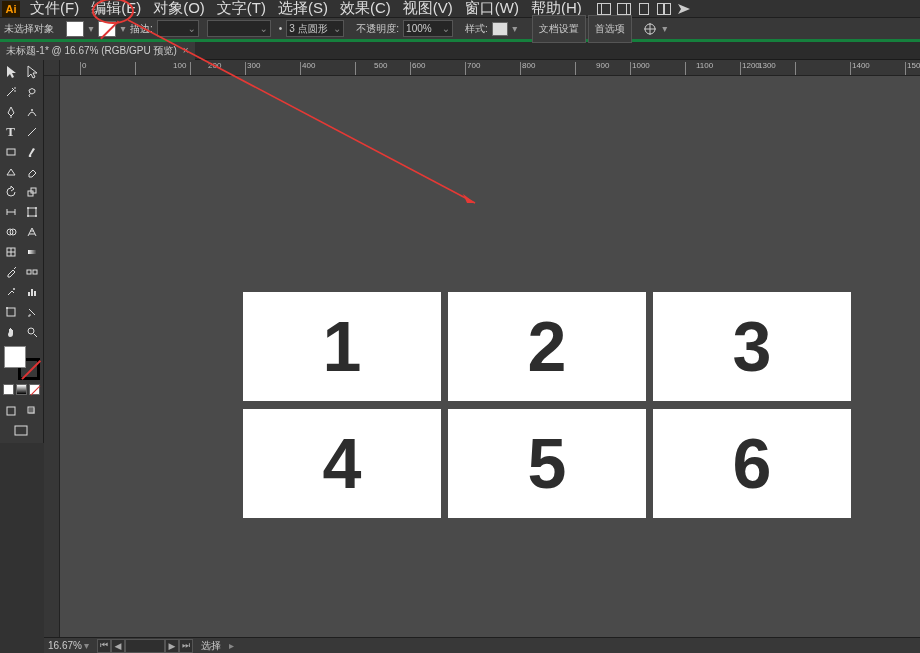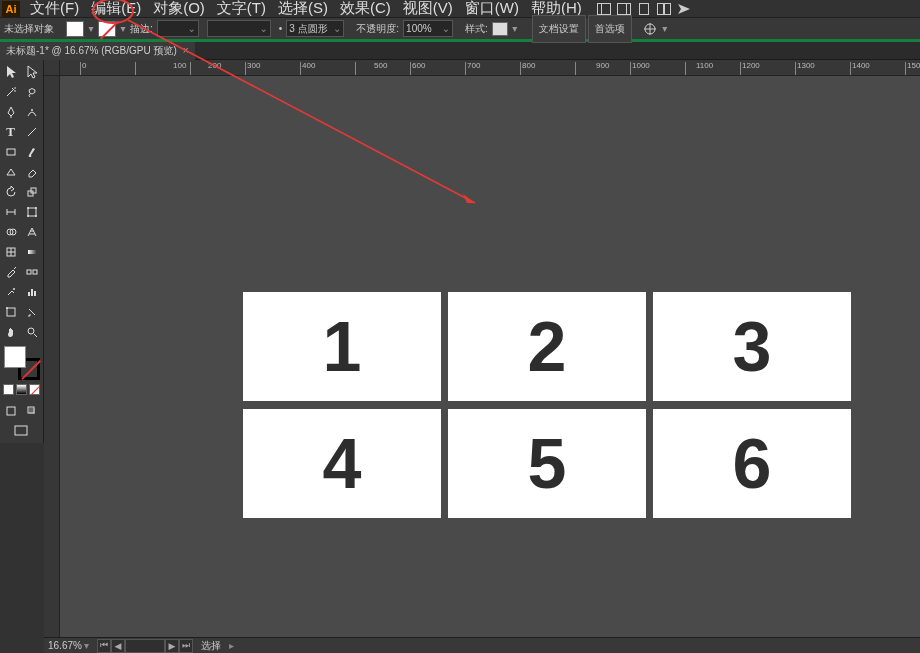--- a/index.html
+++ b/index.html
@@ -407,21 +407,21 @@
         <div class="tick-label" style="left: 460px;">800</div>
         <div class="tick-major" style="left: 515px;"></div>
         <div class="tick-label" style="left: 534px;">900</div>
         <div class="tick-major" style="left: 570px;"></div>
         <div class="tick-label" style="left: 570px;">1000</div>
         <div class="tick-major" style="left: 625px;"></div>
         <div class="tick-label" style="left: 626px; margin-left: 8px;">1100</div>
         <div class="tick-major" style="left: 680px;"></div>
         <div class="tick-label" style="left: 680px;">1200</div>
         <div class="tick-major" style="left: 735px;"></div>
-        <div class="tick-label" style="left: 735px;">1300</div>
+        <div class="tick-label" style="left: 696px;">1300</div>
         <div class="tick-major" style="left: 790px;"></div>
         <div class="tick-label" style="left: 790px;">1400</div>
         <div class="tick-major" style="left: 845px;"></div>
         <div class="tick-label" style="left: 845px;">1500</div>
       </div>
   </div>
   <div class="ruler-v"></div>
   <div class="canvas-area">
 
     <div class="artboard" style="left:183px; top:216px; width:198px; height:109px">1</div>

